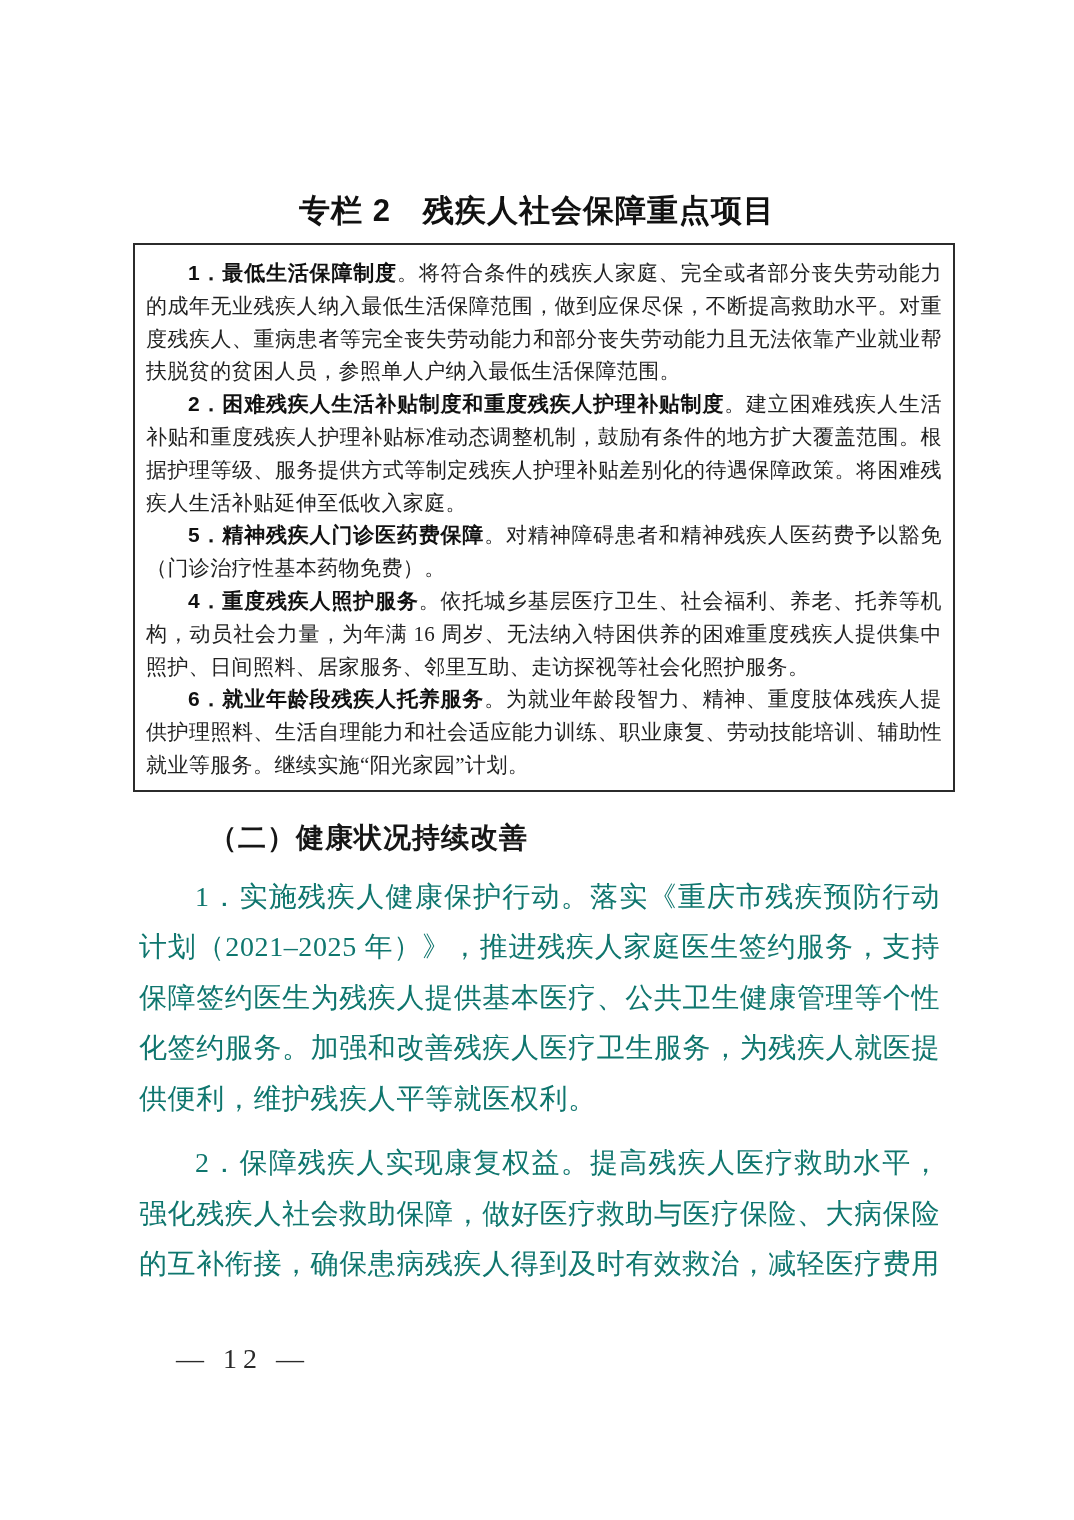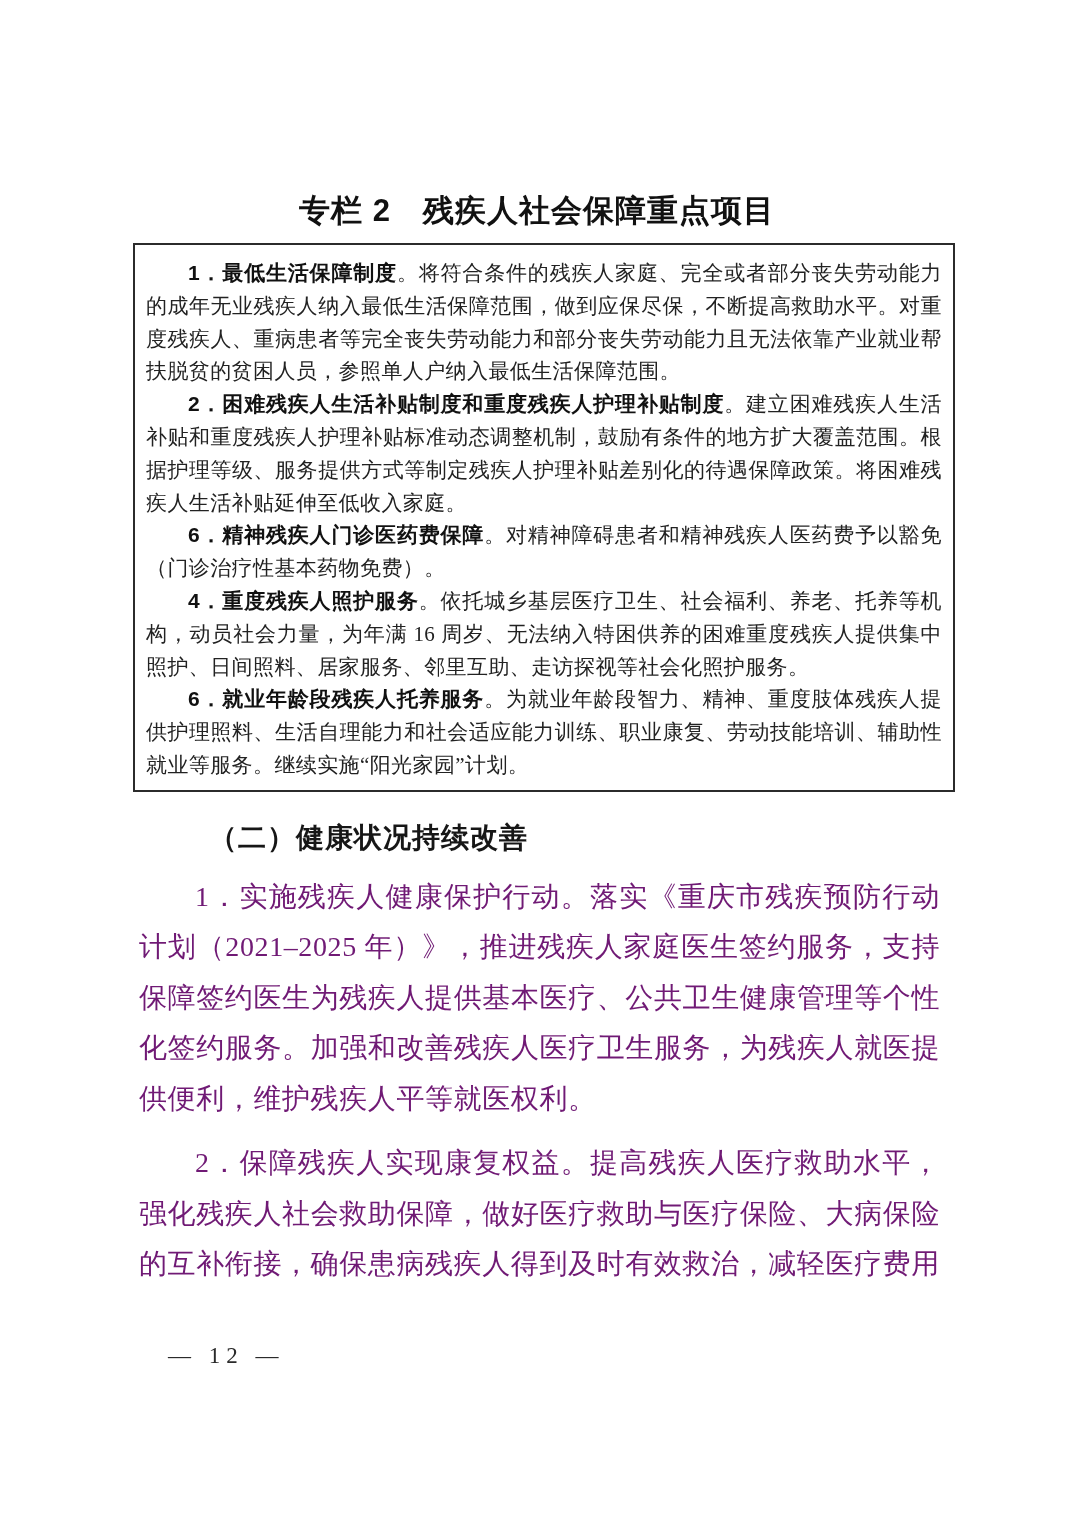--- a/index.html
+++ b/index.html
@@ -69,45 +69,45 @@
   }
   
   .body-para {
     margin: 14px 134px 0 139px;
     font-size: 28px;
     line-height: 50.5px;
     letter-spacing: 0.6px;
     text-align: justify;
     text-justify: inter-ideograph;
     text-indent: 2em;
-    color: #701a75;
+    color: #0f766e;
     font-family: "Liberation Serif", "DejaVu Serif", serif;
   }
   
   .page-number {
     position: absolute;
-    left: 168px;
+    left: 176px;
     top: 1343px;
-    font-size: 23px;
+    font-size: 28px;
     letter-spacing: 6px;
     color: #2a2a2a;
     font-family: "Liberation Serif", "DejaVu Serif", serif;
   }
 </style>
 </head>
 <body>
 
 <div class="page">
 
   <h1 class="box-title">专栏 2　残疾人社会保障重点项目</h1>
 
   <div class="box">
     <p class="box-item"><span class="head">1．最低生活保障制度</span><span class="body-text">。将符合条件的残疾人家庭、完全或者部分丧失劳动能力的成年无业残疾人纳入最低生活保障范围，做到应保尽保，不断提高救助水平。对重度残疾人、重病患者等完全丧失劳动能力和部分丧失劳动能力且无法依靠产业就业帮扶脱贫的贫困人员，参照单人户纳入最低生活保障范围。</span></p>
     <p class="box-item"><span class="head">2．困难残疾人生活补贴制度和重度残疾人护理补贴制度</span><span class="body-text">。建立困难残疾人生活补贴和重度残疾人护理补贴标准动态调整机制，鼓励有条件的地方扩大覆盖范围。根据护理等级、服务提供方式等制定残疾人护理补贴差别化的待遇保障政策。将困难残疾人生活补贴延伸至低收入家庭。</span></p>
-    <p class="box-item"><span class="head">6．精神残疾人门诊医药费保障</span><span class="body-text">。对精神障碍患者和精神残疾人医药费予以豁免（门诊治疗性基本药物免费）。</span></p>
+    <p class="box-item"><span class="head">5．精神残疾人门诊医药费保障</span><span class="body-text">。对精神障碍患者和精神残疾人医药费予以豁免（门诊治疗性基本药物免费）。</span></p>
     <p class="box-item"><span class="head">4．重度残疾人照护服务</span><span class="body-text">。依托城乡基层医疗卫生、社会福利、养老、托养等机构，动员社会力量，为年满 16 周岁、无法纳入特困供养的困难重度残疾人提供集中照护、日间照料、居家服务、邻里互助、走访探视等社会化照护服务。</span></p>
     <p class="box-item"><span class="head">6．就业年龄段残疾人托养服务</span><span class="body-text">。为就业年龄段智力、精神、重度肢体残疾人提供护理照料、生活自理能力和社会适应能力训练、职业康复、劳动技能培训、辅助性就业等服务。继续实施“阳光家园”计划。</span></p>
   </div>
 
   <h2 class="section-heading">（二）健康状况持续改善</h2>
 
   <p class="body-para">1．实施残疾人健康保护行动。落实《重庆市残疾预防行动计划（2021–2025 年）》，推进残疾人家庭医生签约服务，支持保障签约医生为残疾人提供基本医疗、公共卫生健康管理等个性化签约服务。加强和改善残疾人医疗卫生服务，为残疾人就医提供便利，维护残疾人平等就医权利。</p>
   <p class="body-para">2．保障残疾人实现康复权益。提高残疾人医疗救助水平，强化残疾人社会救助保障，做好医疗救助与医疗保险、大病保险的互补衔接，确保患病残疾人得到及时有效救治，减轻医疗费用</p>
 
   <div class="page-number">— 12 —</div>

